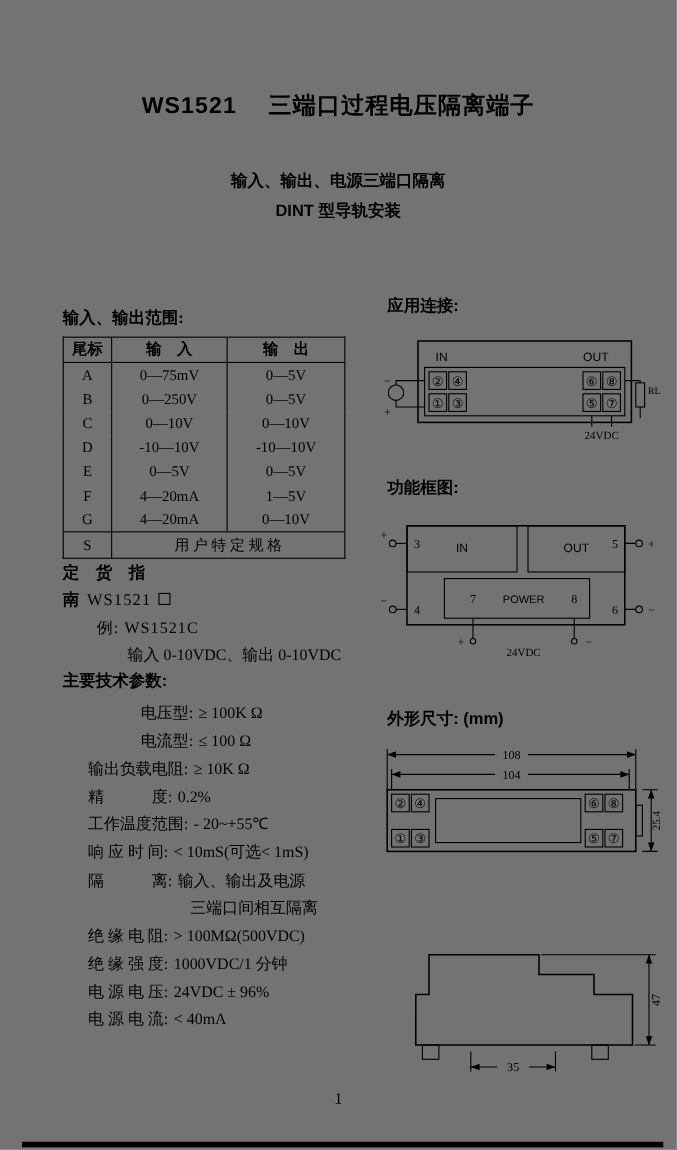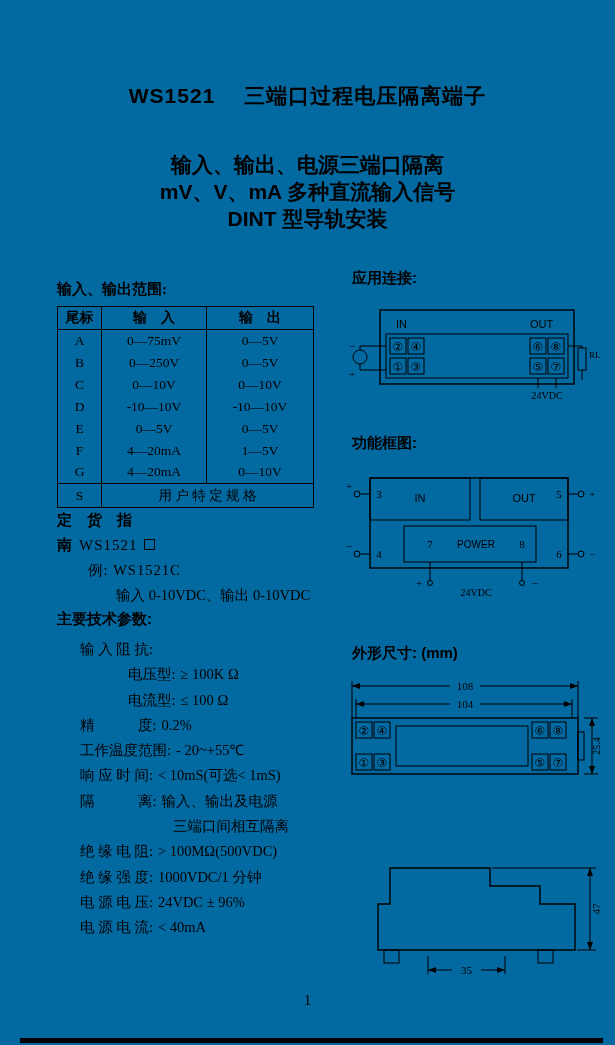--- a/index.html
+++ b/index.html
@@ -1,27 +1,27 @@
 <!DOCTYPE html>
 <html><head>
 <meta charset="utf-8">
 <style>
   * { margin:0; padding:0; box-sizing:border-box; }
   html,body { background:#9a9a9a; }
   .page {
     position:relative; width:615px; height:1045px; margin:0 auto;
-    background:#0369a1; color:#000;
+    background:#737373; color:#000;
     font-family:"Liberation Serif", serif; overflow:hidden;
   }
   .heading { font-family:"Liberation Sans", sans-serif; font-weight:bold; }
 
   .title { position:absolute; top:82px; left:0; width:100%; text-align:center;
            font-size:21px; letter-spacing:1px; }
   .subs  { position:absolute; top:151px; left:0; width:100%; text-align:center;
-           font-size:21px; line-height:27px; }
+           font-size:15px; line-height:27px; }
 
   .io-heading   { position:absolute; left:57px;  top:280px; font-size:15px;font-family:Liberation Serif, serif; }
   .io-table { position:absolute; left:57px; top:306px; width:256px;
               border-collapse:collapse; table-layout:fixed; text-align:center;
               border:1.5px solid #000; font-size:13.5px; }
   .io-table th, .io-table td { border-left:1.5px solid #000; padding:0; }
   .io-table th:first-child, .io-table td:first-child { border-left:none;margin-left:21px; }
   .io-table thead th { border-bottom:1.5px solid #000; height:23px;
               font-family:"Liberation Sans",sans-serif; font-size:14px; font-weight:bold; }
   .io-table tbody td { height:22px; }
@@ -63,21 +63,20 @@
 </style>
 </head>
 <body>
 
 <div class="page">
 
   <div class="title heading">WS1521　 三端口过程电压隔离端子</div>
 
   <div class="subs heading">
     <div>输入、输出、电源三端口隔离</div>
-    <div>mV、V、mA 多种直流输入信号</div>
     <div>DINT 型导轨安装</div>
   </div>
 
   <div class="io-heading heading">输入、输出范围:</div>
 
   <table class="io-table">
     <colgroup>
         <col style="width:44px">
         <col style="width:105px">
         <col style="width:107px">
@@ -136,23 +135,23 @@
 
   <div class="ord-h1 heading">定　货　指</div>
   <div class="ord-line2">
     <span class="heading">南</span><span class="model">WS1521</span><span class="suffix-box"></span>
   </div>
   <div class="ord-ex">例: WS1521C</div>
   <div class="ord-detail">输入 0-10VDC、输出 0-10VDC</div>
 
   <div class="tech-heading heading">主要技术参数:</div>
   <div class="tech-lines">
-    <div class="tl"><span>输 入 阻 抗:</span><span class="v"></span></div>
     <div class="tl ind1"><span>电压型:</span><span class="v">≥ 100K Ω</span></div>
     <div class="tl ind1"><span>电流型:</span><span class="v">≤ 100 Ω</span></div>
+    <div class="tl"><span>输出负载电阻:</span><span class="v">≥ 10K Ω</span></div>
     <div class="tl"><span>精　　　度:</span><span class="v">0.2%</span></div>
     <div class="tl"><span>工作温度范围:</span><span class="v">- 20~+55℃</span></div>
     <div class="tl"><span>响 应 时 间:</span><span class="v">&lt; 10mS(可选&lt; 1mS)</span></div>
     <div class="tl"><span>隔　　　离:</span><span class="v">输入、输出及电源</span></div>
     <div class="tl ind2"><span></span><span class="v">三端口间相互隔离</span></div>
     <div class="tl"><span>绝 缘 电 阻:</span><span class="v">&gt; 100MΩ(500VDC)</span></div>
     <div class="tl"><span>绝 缘 强 度:</span><span class="v">1000VDC/1 分钟</span></div>
     <div class="tl"><span>电 源 电 压:</span><span class="v">24VDC ± 96%</span></div>
     <div class="tl"><span>电 源 电 流:</span><span class="v">&lt; 40mA</span></div>
   </div>

